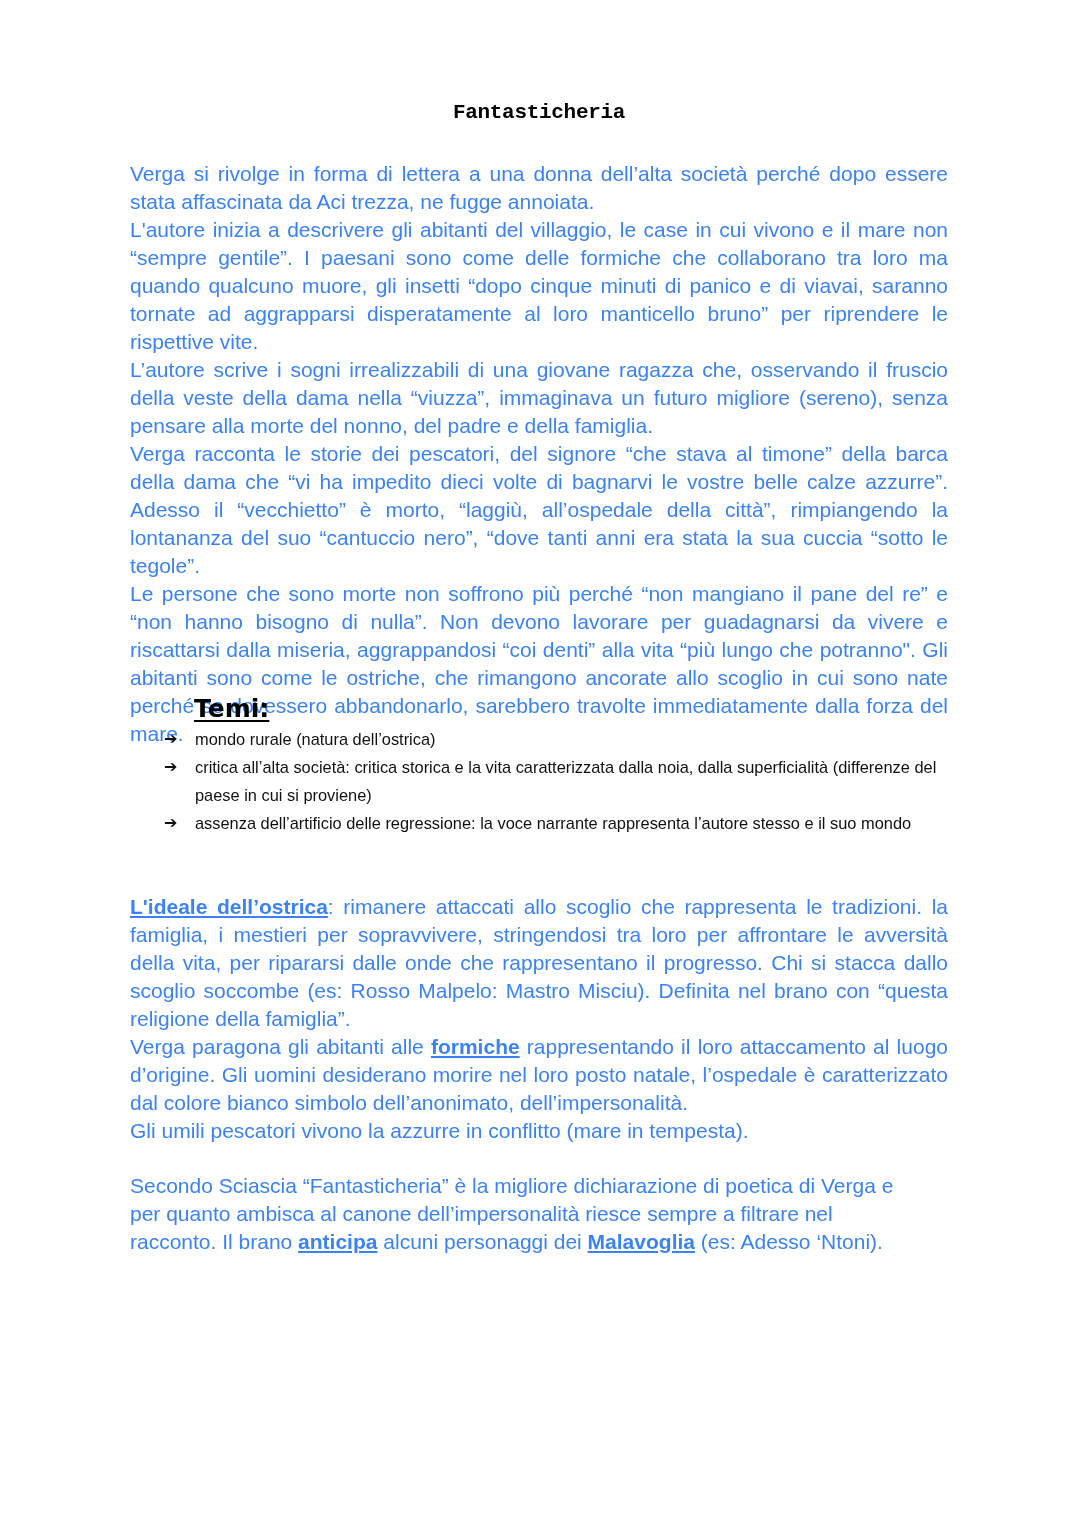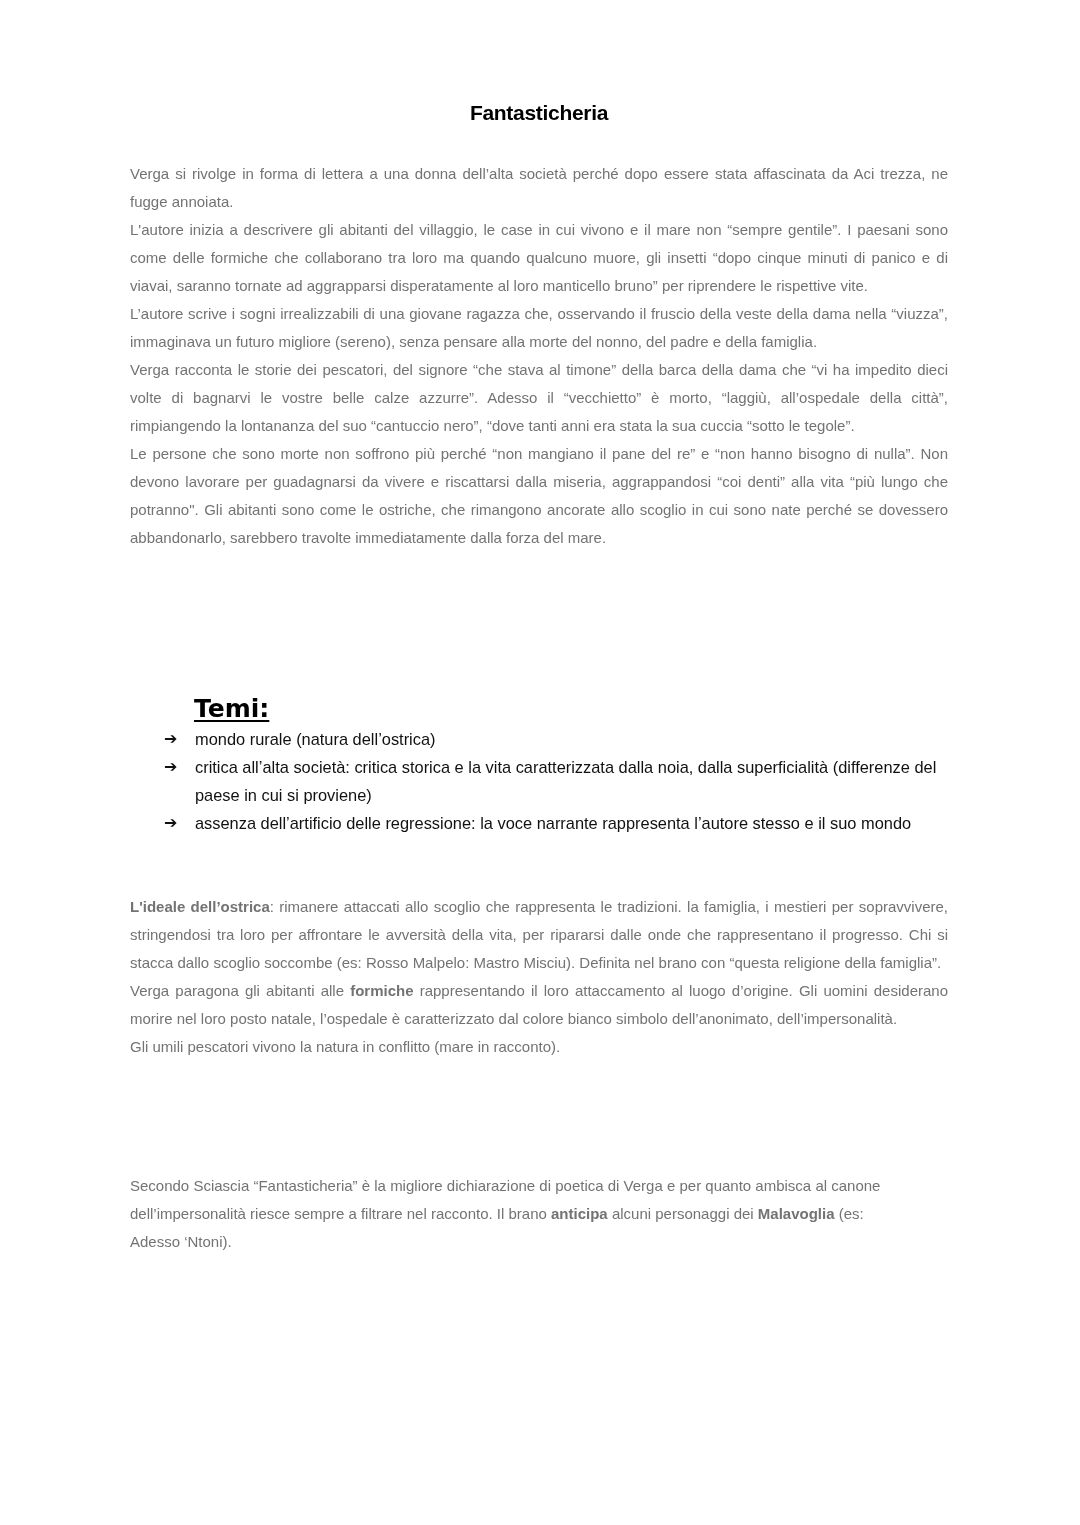--- a/index.html
+++ b/index.html
@@ -19,46 +19,46 @@
       left: 130px;
       top: 0;
       width: 818px;
     }
     .title {
       position: absolute;
       top: 101px;
       left: 0;
       width: 818px;
       text-align: center;
-      font-family: Liberation Sans, sans-serif;
+      font-family: Liberation Mono, monospace;
       font-weight: bold;
       font-size: 21px;
       letter-spacing: -0.3px;
       color: #000;
       margin: 0;
     }
     .body-text {
       font-family: "Liberation Sans", sans-serif;
-      font-size: 15px;
+      font-size: 21px;
       line-height: 28px;
-      color: #737373;
+      color: #3b82f6;
       text-align: justify;
       margin: 0;
     }
     .block {
       position: absolute;
       left: 0;
       width: 818px;
     }
     .para {
       margin: 0;
       text-align: justify;
     }
     .para.left { text-align: left; }
-    .b { font-weight: bold; }
+    .b { font-weight: bold; text-decoration: underline; }
     .temi-heading {
       position: absolute;
       left: 64px;
       top: 694px;
       font-family: "DejaVu Sans", sans-serif;
       font-weight: bold;
       font-size: 25px;
       text-decoration: underline;
       text-underline-offset: 3px;
       text-decoration-thickness: 2px;
@@ -120,20 +120,20 @@
     </li>
     <li>
       <span class="arrow">➔</span>
       <span>assenza dell’artificio delle regressione: la voce narrante rappresenta l’autore stesso e il suo mondo</span>
     </li>
   </ul>
 
   <div class="block body-text" style="top:893px;">
     <p class="para"><span class="b">L'ideale dell’ostrica</span><span>: rimanere attaccati allo scoglio che rappresenta le tradizioni. la famiglia, i mestieri per sopravvivere, stringendosi tra loro per affrontare le avversità della vita, per ripararsi dalle onde che rappresentano il progresso. Chi si stacca dallo scoglio soccombe (es: Rosso Malpelo: Mastro Misciu). Definita nel brano con “questa religione della famiglia”.</span></p>
     <p class="para"><span>Verga paragona gli abitanti alle </span><span class="b">formiche</span><span> rappresentando il loro attaccamento al luogo d’origine. Gli uomini desiderano morire nel loro posto natale, l’ospedale è caratterizzato dal colore bianco simbolo dell’anonimato, dell’impersonalità.</span></p>
-    <p class="para left">Gli umili pescatori vivono la natura in conflitto (mare in racconto).</p>
+    <p class="para left">Gli umili pescatori vivono la azzurre in conflitto (mare in tempesta).</p>
   </div>
 
   <div class="block body-text" style="top:1172px; width:780px;">
     <p class="para left"><span>Secondo Sciascia “Fantasticheria” è la migliore dichiarazione di poetica di Verga e per quanto ambisca al canone dell’impersonalità riesce sempre a filtrare nel racconto. Il brano </span><span class="b">anticipa</span><span> alcuni personaggi dei </span><span class="b">Malavoglia</span><span> (es: Adesso ‘Ntoni).</span></p>
   </div>
 
 </div>
 
 </body></html>

